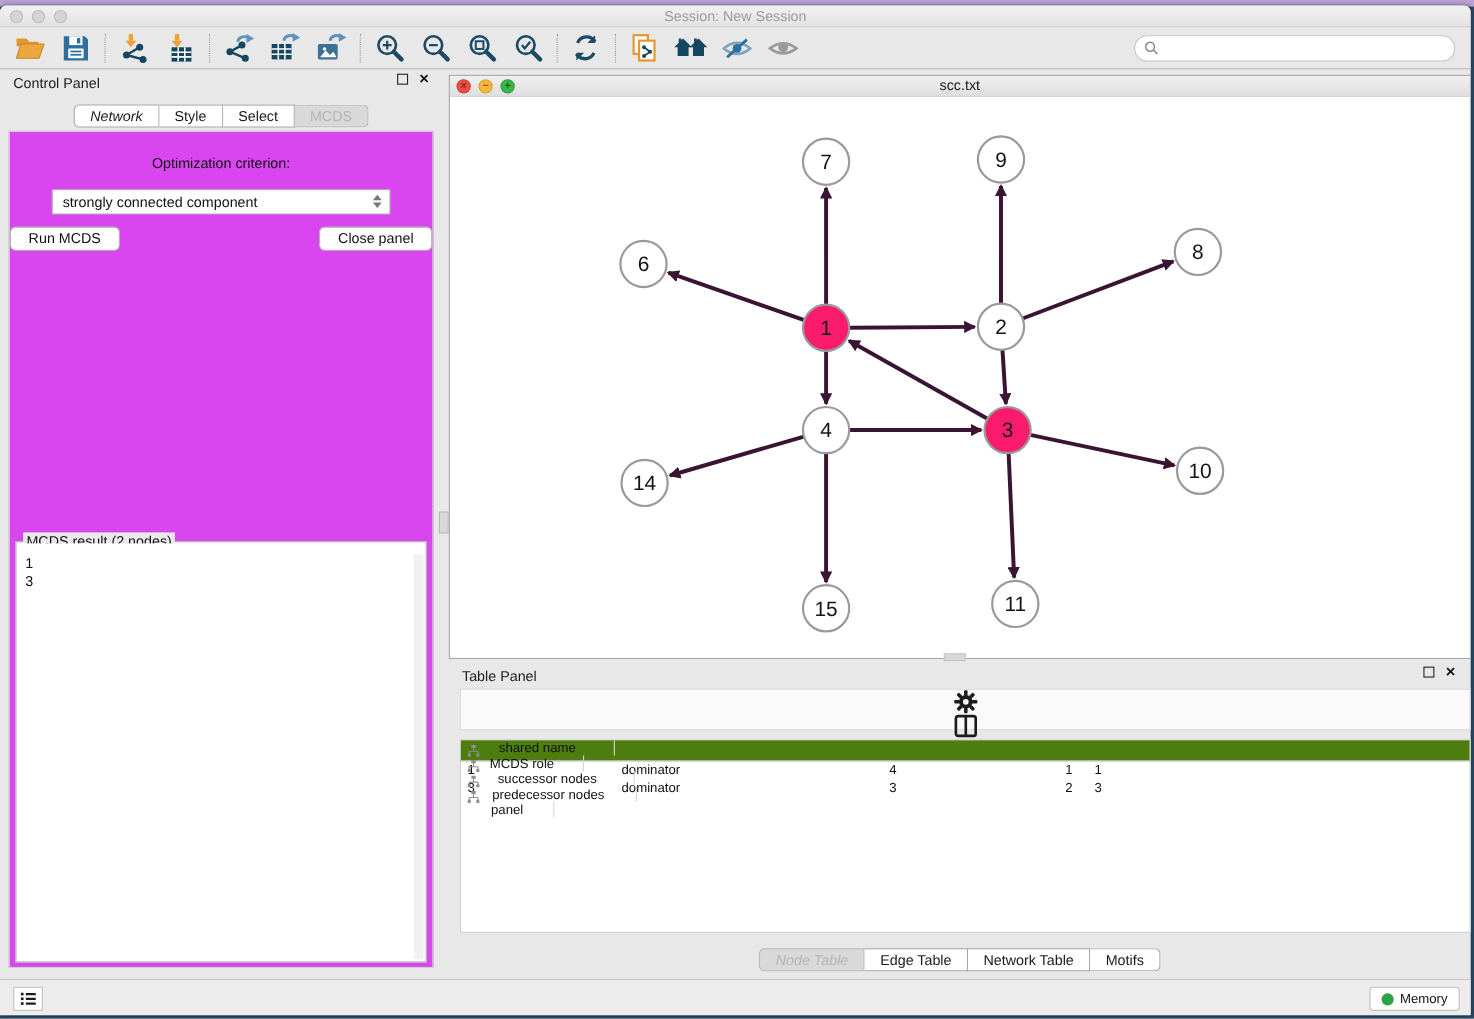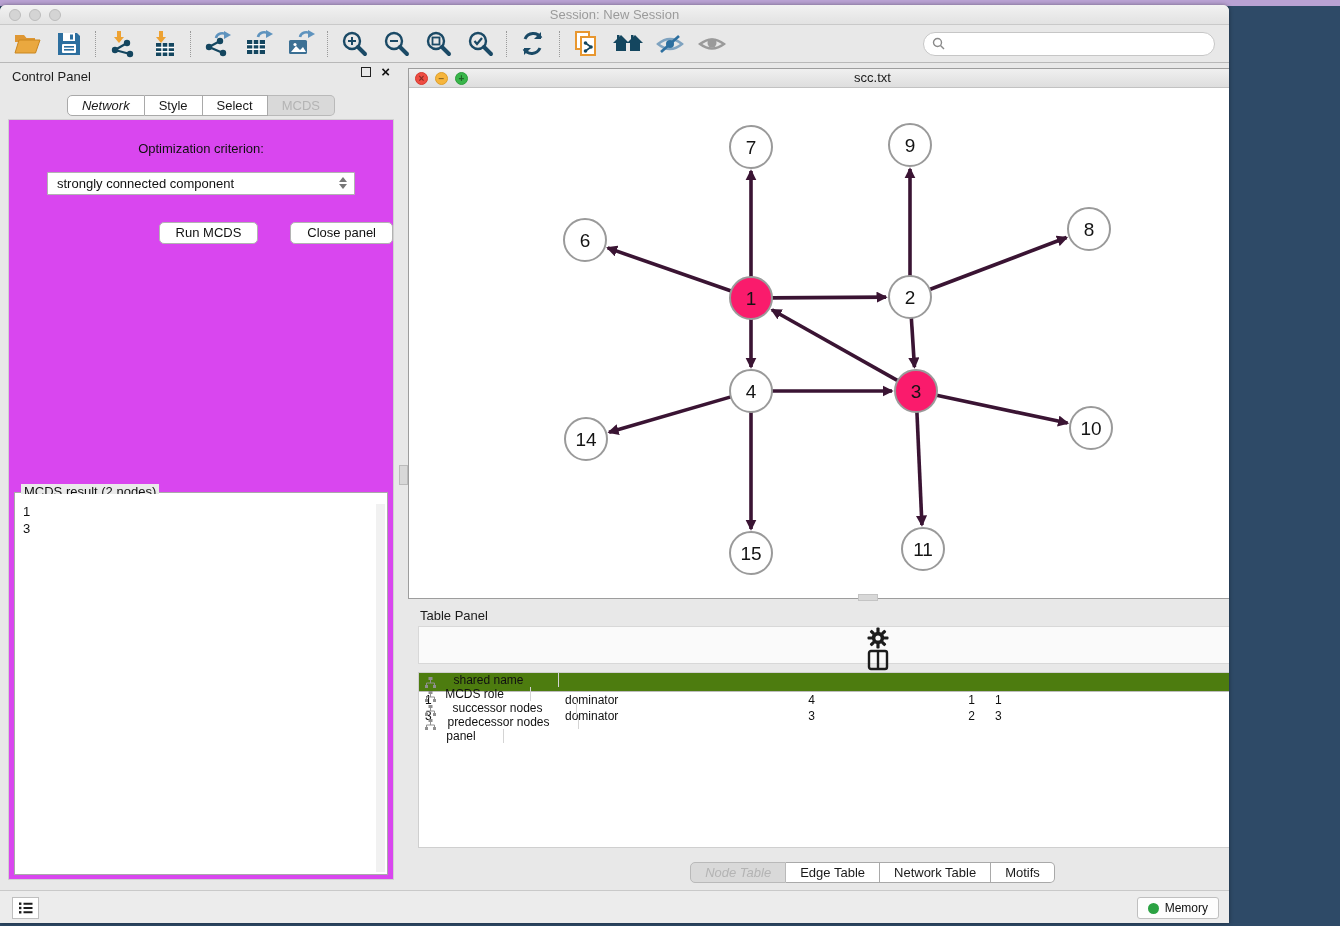--- a/index.html
+++ b/index.html
@@ -1,20 +1,20 @@
 <!DOCTYPE html>
 <html><head>
 <meta charset="utf-8">
 <style>
   * { margin:0; padding:0; box-sizing:border-box; }
   html,body { width:1340px; height:926px; overflow:hidden;
     font-family:"Liberation Sans","DejaVu Sans",sans-serif; }
   body { background:#2e4a67; position:relative; }
   .desktop-top { position:absolute; left:0; top:0; width:1340px; height:6px; background:#b9a2d3; }
-  .app-window { position:absolute; left:0; top:5px; width:1229px; height:918px;
+  .app-window { position:absolute; left:0; top:5px; width:1337px; height:918px;
     background:#e8e8e8; border-radius:6px 6px 0 0; overflow:hidden;
     box-shadow:0 0 4px rgba(0,0,0,.4);padding-left:36px; }
 
   
   .titlebar { position:absolute; left:0; top:0; right:0; height:20px;
     background:linear-gradient(#f2f2f2,#e2e2e2); border-bottom:1px solid #c9c9c9; }
   .titlebar .lights { position:absolute; left:9px; top:4px; display:flex; gap:8px; }
   .gray-light { width:12px; height:12px; border-radius:50%; background:#d4d4d4; border:1px solid #bcbcbc; }
   .titlebar .t-title { text-align:center; line-height:20px; font-size:13px; color:#9b9b9b; }
 
@@ -47,21 +47,21 @@
 
   .cp-body { position:absolute; left:8px; right:8px; top:56px; bottom:10px;
     background:#d946ef; border:1px solid #d0d0d0; }
   .opt-label { text-align:center; margin-top:21px; font-size:13px; color:#111; }
   .combo { margin:16px auto 0; width:308px; height:23px; background:#fff;
     border:1px solid #b2b2b2; border-radius:1px; position:relative;
     font-size:13px; color:#111; line-height:21px; padding-left:9px; }
   .combo .stepper { position:absolute; right:7px; top:4px; display:flex; flex-direction:column; gap:2px; }
   .tri-up { width:0; height:0; border-left:4px solid transparent; border-right:4px solid transparent; border-bottom:5px solid #777; }
   .tri-dn { width:0; height:0; border-left:4px solid transparent; border-right:4px solid transparent; border-top:5px solid #777; }
-  .btn-row { display:flex; justify-content:flex-end; gap:32px; margin-top:27px; }
+  .btn-row { display:flex; justify-content:space-between; gap:32px; margin-top:11px; }
   .mac-btn { background:#fff; border:1px solid #b2b2b2; border-radius:5px; height:22px;
     font-size:13px; color:#111; padding:0 16px; line-height:20px; }
 
   .result-fieldset { position:absolute; left:5px; right:5px; top:372px; bottom:4px;
     border:1px solid #a9a9a9; background:#fff; }
   .result-legend { position:absolute; left:6px; top:-9px; background:#eaeaea;
     font-size:13px; color:#111; padding:0 3px; }
   .result-area { position:absolute; inset:1px; background:#fff; font-size:13px;
     color:#111; padding:9px 0 0 7px; line-height:17px; }
   .result-scroll { position:absolute; right:1px; top:10px; bottom:1px; width:9px; background:#f1f1f1; }

